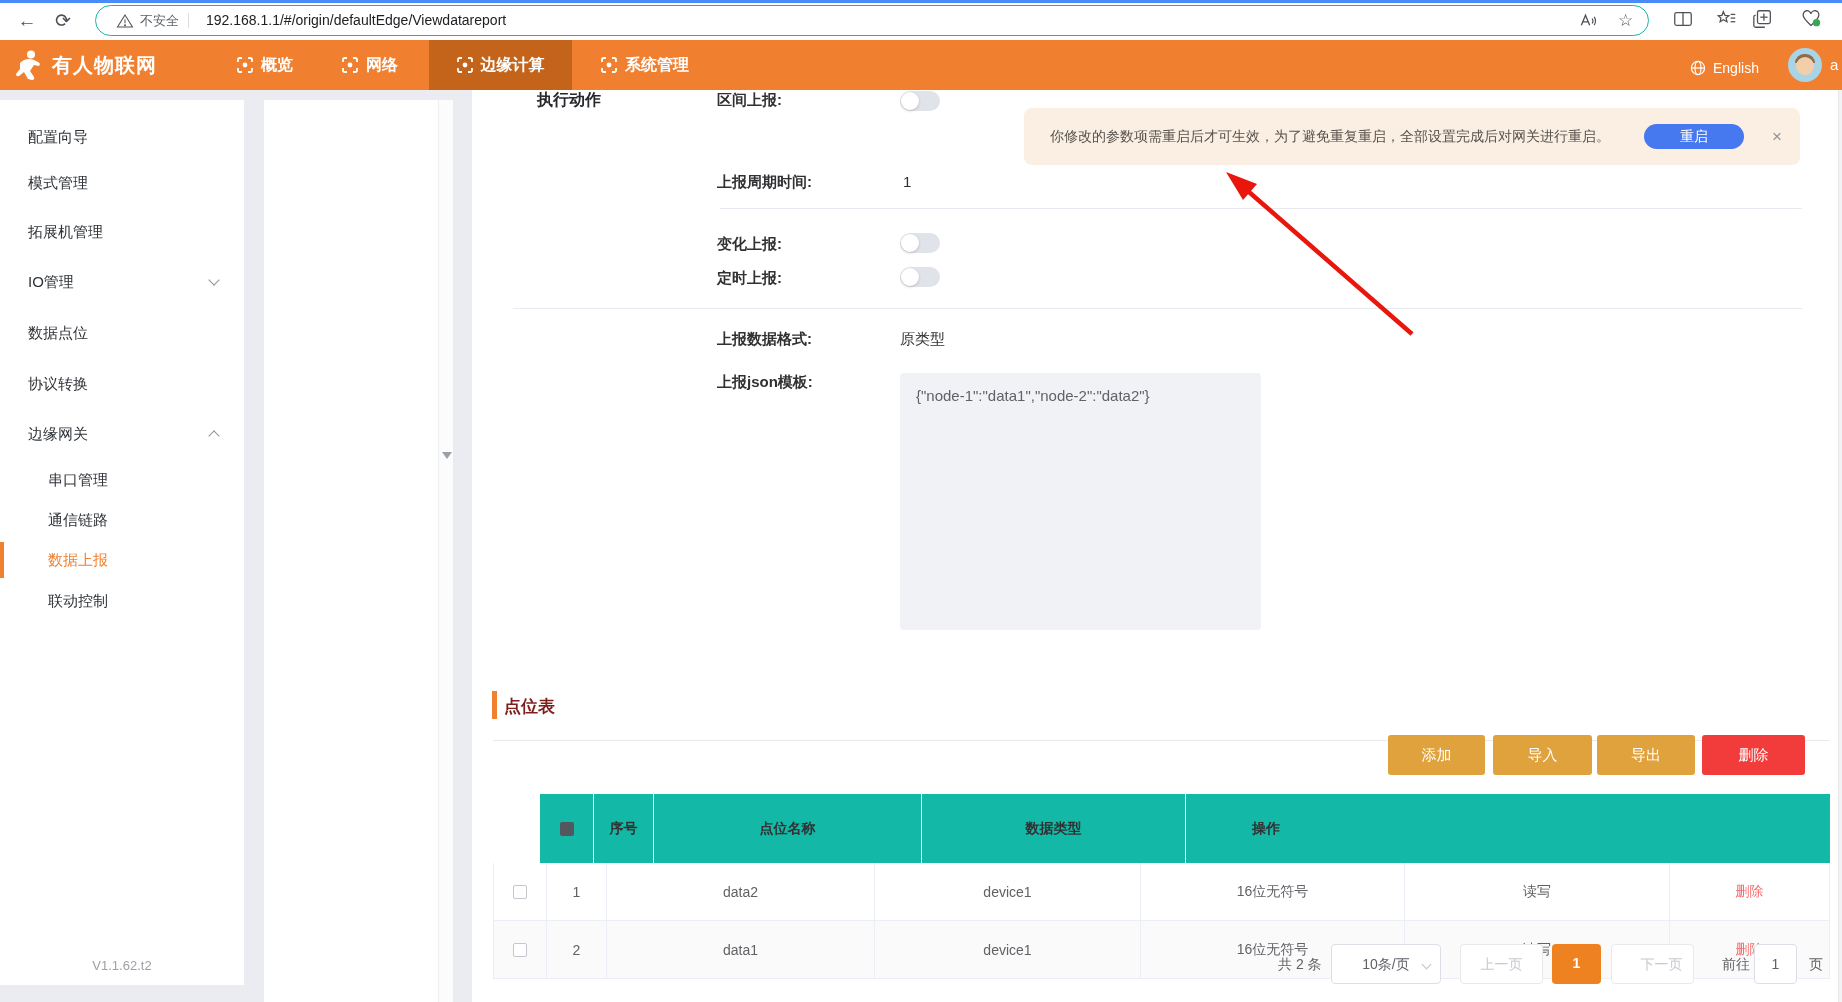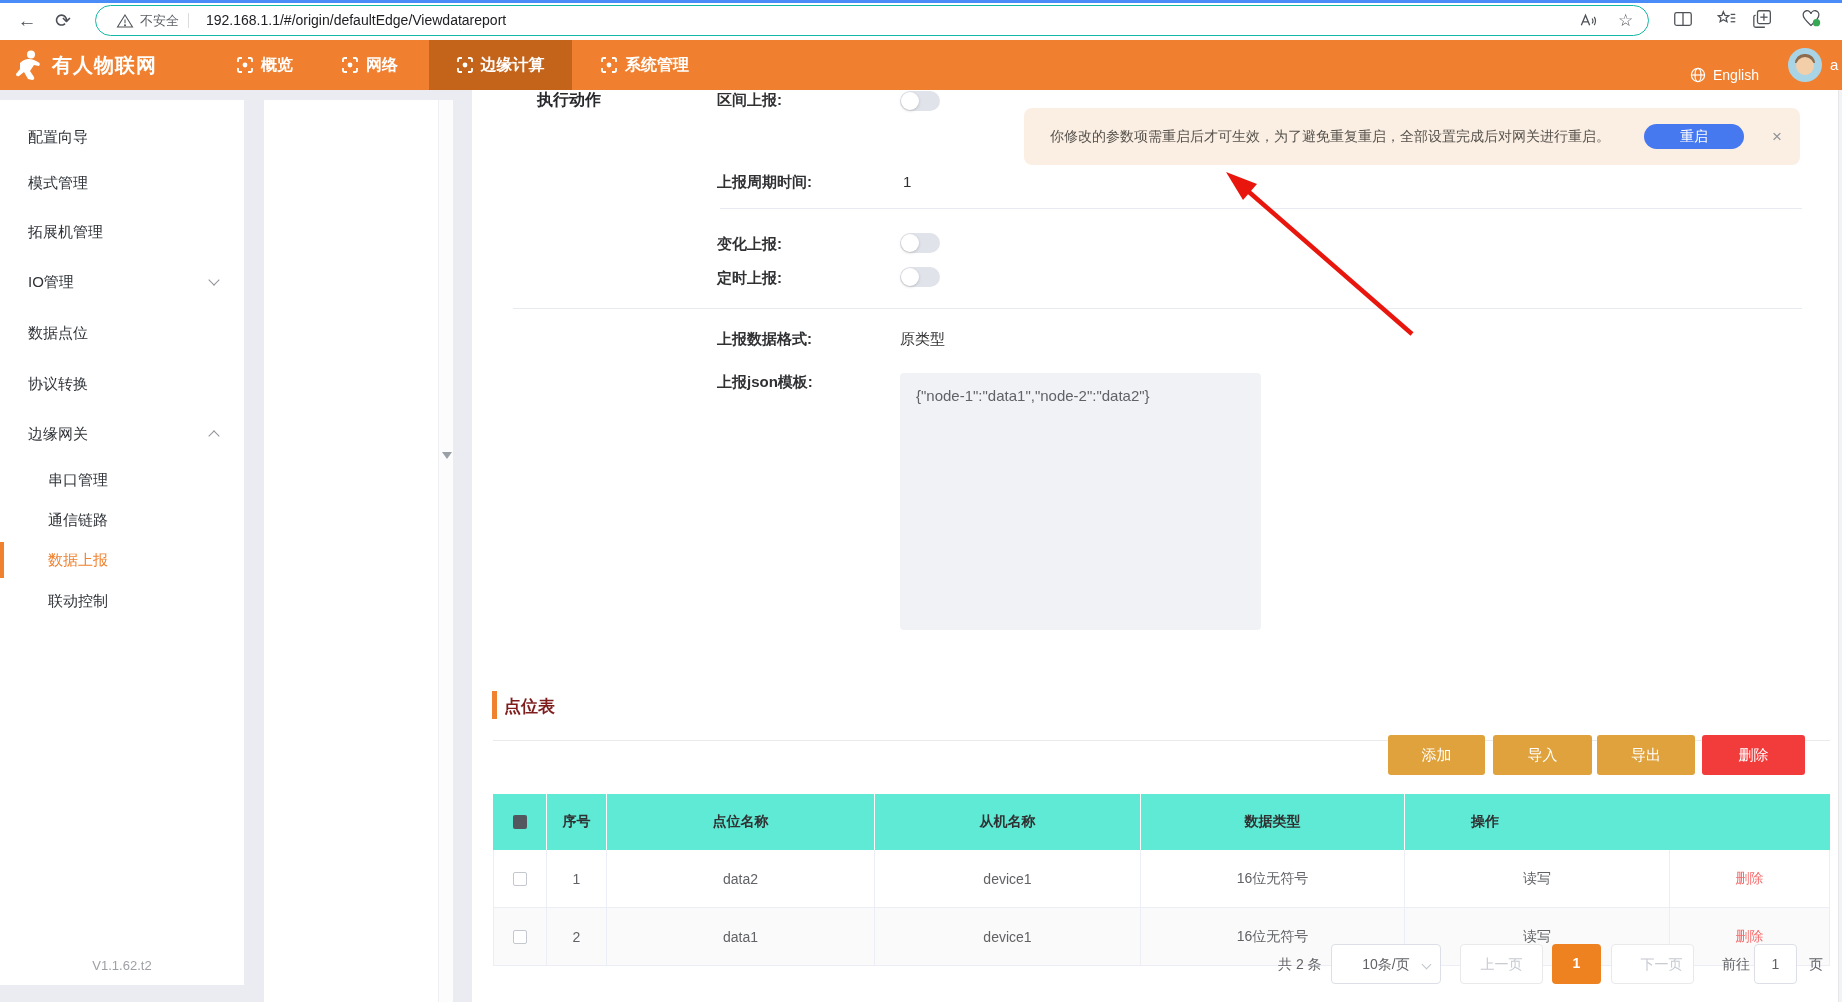--- a/index.html
+++ b/index.html
@@ -20,21 +20,21 @@
   .chrome-icon svg { width:100%; height:100%; stroke:#4e5257; fill:none; stroke-width:1.4; }
   .star-glyph { position:absolute; top:4px; font-size:17px; color:#4e5257; }
 
   
   .app-header { position:absolute; left:0; top:40px; width:1842px; height:50px; background:#f0802f; }
   .brand { position:absolute; left:14px; top:0; height:50px; display:flex; align-items:center; gap:8px; }
   .brand-text { color:#fff; font-size:20px; font-weight:bold; letter-spacing:1px; }
   .htab { position:absolute; top:0; height:50px; display:flex; align-items:center; justify-content:center; gap:8px; color:#fff; font-size:16px; font-weight:600; cursor:pointer; }
   .htab.active { background:#c4631a; }
   .tabicon svg { width:16px; height:16px; display:block; }
-  .hdr-right { position:absolute; top:10px; height:50px; display:flex; align-items:center; gap:7px; color:#fff; }
+  .hdr-right { position:absolute; top:3px; height:50px; display:flex; align-items:center; gap:7px; color:#fff; }
 
   
   .sidebar { position:absolute; left:0; top:100px; width:244px; height:885px; background:#fff; }
   .panel2 { position:absolute; left:264px; top:100px; width:189px; height:902px; background:#fff; }
   .panel2-scroll { position:absolute; left:174px; top:0; width:15px; height:902px; background:#fcfcfd; border-left:1px solid #edeff3; }
   .scroll-caret { position:absolute; left:3px; top:352px; width:0; height:0; border-left:5px solid transparent; border-right:5px solid transparent; border-top:7px solid #9aa0a8; }
   .main { position:absolute; left:472px; top:90px; width:1366px; height:912px; background:#fff; }
   .right-scrollbar { position:absolute; left:1838px; top:90px; width:4px; height:912px; background:#f2f3f5; border-left:1px solid #e6e6e8; }
 
   
@@ -64,21 +64,21 @@
   
   .ptitle-bar { position:absolute; left:964px; top:691px; width:5px; height:28px; background:#f0812f; }
   .ptitle { position:absolute; left:976px; top:695px; font-size:17px; font-weight:bold; color:#7f1d1d; }
   .pdivider { position:absolute; left:965px; top:740px; width:1337px; height:1px; background:#eaeaea; }
   .tbtn { position:absolute; top:735px; height:40px; border:none; border-radius:3px; color:#fff; font-size:15px; cursor:pointer; font-family:inherit; }
   .tbtn.tan { background:#dfa23c; }
   .tbtn.red { background:#f23c3c; }
 
   
   .ptable { position:absolute; left:965px; top:794px; width:1337px; }
-  .thead { display:flex; height:56px; background:#5eead4; }
+  .thead { display:flex; height:69px; background:#14b8a6;margin-left:47px; }
   .hcell { display:flex; align-items:center; justify-content:center; font-size:14px; font-weight:bold; color:#303133; border-right:1px solid #ffffff; }
   .hcell:last-child { border-right:none; }
   .trow { display:flex; height:58px; border-bottom:1px solid #ebeef5; background:#fff; }
   .trow.alt { background:#fafafa; }
   .tcell { display:flex; align-items:center; justify-content:center; font-size:14px; color:#606266; border-right:1px solid #ebeef5; }
   .tcell:first-child { border-left:1px solid #ebeef5; }
   .tcell:last-child { border-right:1px solid #ebeef5; }
   .cb-head { width:14px; height:14px; background:#53575e; border-radius:2px; cursor:pointer; }
   .cb-row { width:14px; height:14px; background:#fff; border:1px solid #c4c8ce; border-radius:2px; cursor:pointer; }
   .del-link { color:#f56c6c; cursor:pointer; }
@@ -291,21 +291,20 @@
   <button class="tbtn tan" style="left:1597px;width:98px;">导出</button>
   <button class="tbtn red" style="left:1702px;width:103px;">删除</button>
 
   <div class="ptable" style="left:493px;">
     <div class="thead">
       <div class="hcell" style="width:54px;">
           <span class="cb-head"></span>
         </div>
       <div class="hcell" style="width:60px;">序号</div>
       <div class="hcell" style="width:268px;">点位名称</div>
-      <div class="hcell" style="width:266px;">从机名称</div>
       <div class="hcell" style="width:264px;">数据类型</div>
       <div class="hcell" style="width:160px;">操作</div>
     </div>
     <div class="trow">
       <div class="tcell" style="width:54px;">
           <span class="cb-row"></span>
         </div>
       <div class="tcell" style="width:60px;">1</div>
       <div class="tcell" style="width:268px;">data2</div>
       <div class="tcell" style="width:266px;">device1</div>

